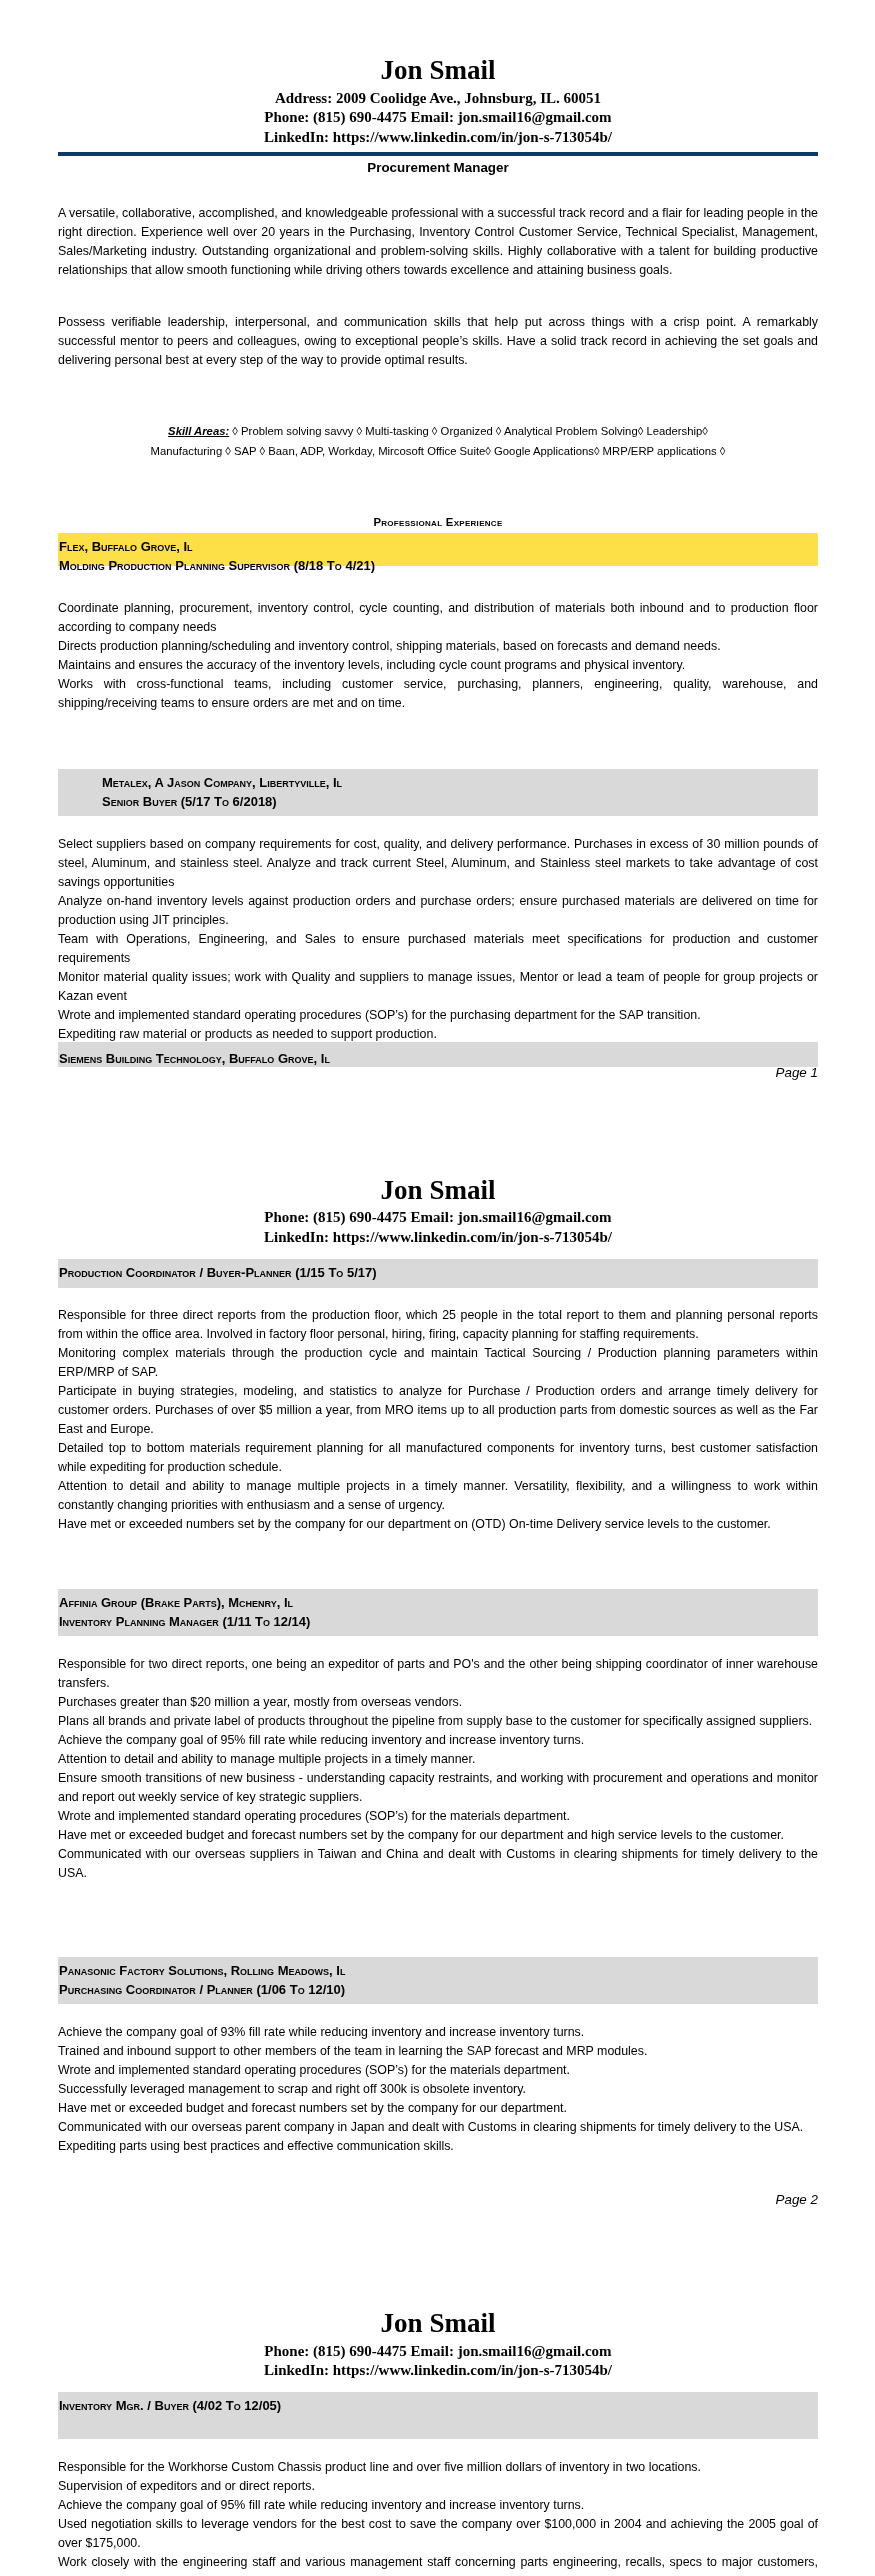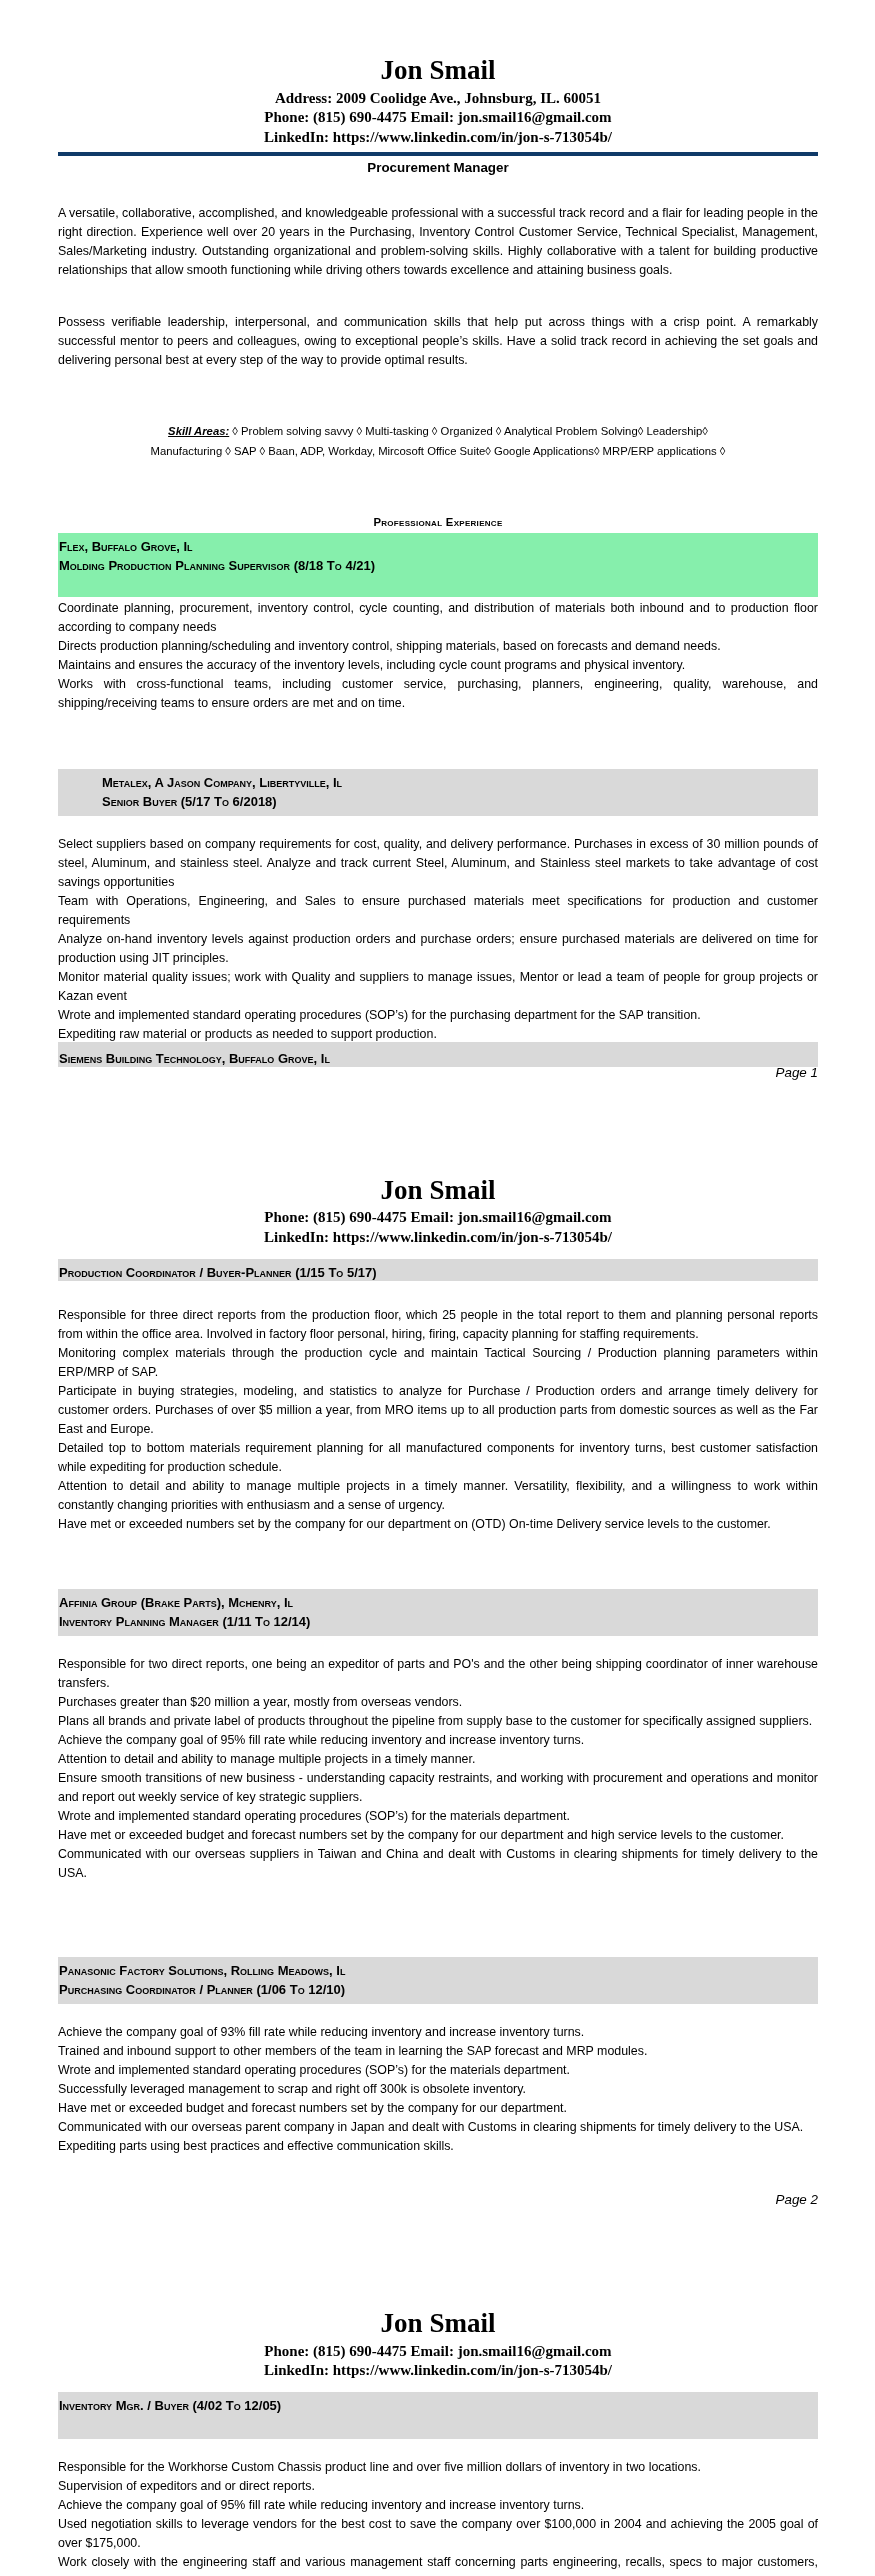--- a/index.html
+++ b/index.html
@@ -39,54 +39,54 @@
 <div class="abs content para" style="top:204px;">A versatile, collaborative, accomplished, and knowledgeable professional with a successful track record and a flair for leading people in the right direction. Experience well over 20 years in the Purchasing, Inventory Control Customer Service, Technical Specialist, Management, Sales/Marketing industry. Outstanding organizational and problem-solving skills. Highly collaborative with a talent for building productive relationships that allow smooth functioning while driving others towards excellence and attaining business goals.</div>
 <div class="abs content para" style="top:313px;">Possess verifiable leadership, interpersonal, and communication skills that help put across things with a crisp point. A remarkably successful mentor to peers and colleagues, owing to exceptional people’s skills. Have a solid track record in achieving the set goals and delivering personal best at every step of the way to provide optimal results.</div>
 
 <div class="abs skills" style="top:422px;">
   <div><span class="lbl">Skill Areas:</span><span> ◊ Problem solving savvy ◊ Multi-tasking ◊ Organized ◊  Analytical Problem Solving◊ Leadership◊</span></div>
   <div>Manufacturing ◊ SAP  ◊   Baan, ADP, Workday, Mircosoft Office Suite◊ Google Applications◊ MRP/ERP applications ◊</div>
 </div>
 
 <div class="abs section-head" style="top:516px;">Professional Experience</div>
 
-<div class="abs band" style="top: 533px; height: 64px; background: #86efac;">
+<div class="abs band" style="top: 533px; height: 33px; background: #fde047;">
   <div>Flex, Buffalo Grove, Il</div>
   <div>Molding Production Planning Supervisor (8/18 To 4/21)</div>
 </div>
 <div class="abs bullets" style="top:599px;">
   <div class="item">Coordinate planning, procurement, inventory control, cycle counting, and distribution of materials both inbound and to production floor according to company needs</div>
   <div class="item">Directs production planning/scheduling and inventory control, shipping materials, based on forecasts and demand needs.</div>
   <div class="item">Maintains and ensures the accuracy of the inventory levels, including cycle count programs and physical inventory.</div>
   <div class="item">Works with cross-functional teams, including customer service, purchasing, planners, engineering, quality, warehouse, and shipping/receiving teams to ensure orders are met and on time.</div>
 </div>
 
 <div class="abs band" style="top: 769px; height: 47px; background: rgb(217, 217, 217); padding-left: 44px;">
   <div>Metalex, A Jason Company, Libertyville, Il</div>
   <div>Senior Buyer (5/17 To 6/2018)</div>
 </div>
 <div class="abs bullets" style="top:835px;">
   <div class="item">Select suppliers based on company requirements for cost, quality, and delivery performance.  Purchases in excess of 30 million pounds of steel, Aluminum, and stainless steel.  Analyze and track current Steel, Aluminum, and Stainless steel markets to take advantage of cost savings opportunities</div>
+  <div class="item">Analyze on-hand inventory levels against production orders and purchase orders; ensure purchased materials are delivered on time for production using JIT principles.</div>
   <div class="item">Team with Operations, Engineering, and Sales to ensure purchased materials meet specifications for production and customer requirements</div>
-  <div class="item">Analyze on-hand inventory levels against production orders and purchase orders; ensure purchased materials are delivered on time for production using JIT principles.</div>
   <div class="item">Monitor material quality issues; work with Quality and suppliers to manage issues, Mentor or lead a team of people for group projects or Kazan event</div>
   <div class="item">Wrote and implemented standard operating procedures (SOP’s) for the purchasing department for the SAP transition.</div>
   <div class="item">Expediting raw material or products as needed to support production.</div>
 </div>
 
 <div class="abs band" style="top: 1042px; height: 25px; padding-top: 8px; background: rgb(217, 217, 217);">
   <div>Siemens Building Technology, Buffalo Grove, Il</div>
 </div>
 <div class="abs page-num" style="top:1065px;">Page 1</div>
 
 <div class="abs name" style="top:1175px;">Jon Smail</div>
 <div class="abs contact" style="top:1208px;">Phone: (815) 690-4475 Email: jon.smail16@gmail.com</div>
 <div class="abs contact" style="top:1228px;">LinkedIn: https://www.linkedin.com/in/jon-s-713054b/</div>
 
-<div class="abs band" style="top: 1259px; height: 22px; background: rgb(217, 217, 217);">
+<div class="abs band" style="top: 1259px; height: 29px; background: rgb(217, 217, 217);">
   <div>Production Coordinator / Buyer-Planner (1/15 To 5/17)</div>
 </div>
 <div class="abs bullets" style="top:1306px;">
   <div class="item">Responsible for three direct reports from the production floor, which 25 people in the total report to them and planning personal reports from within the office area. Involved in factory floor personal, hiring, firing, capacity planning for staffing requirements.</div>
   <div class="item">Monitoring complex materials through the production cycle and maintain Tactical Sourcing / Production planning parameters within ERP/MRP of SAP.</div>
   <div class="item">Participate in buying strategies, modeling, and statistics to analyze for Purchase / Production orders and arrange timely delivery for customer orders.  Purchases of over $5 million a year, from MRO items up to all production parts from domestic sources as well as the Far East and Europe.</div>
   <div class="item">Detailed top to bottom materials requirement planning for all manufactured components for inventory turns, best customer satisfaction while expediting for production schedule.</div>
   <div class="item">Attention to detail and ability to manage multiple projects in a timely manner.  Versatility, flexibility, and a willingness to work within constantly changing priorities with enthusiasm and a sense of urgency.</div>
   <div class="item">Have met or exceeded numbers set by the company for our department on (OTD) On-time Delivery service levels to the customer.</div>
 </div>

